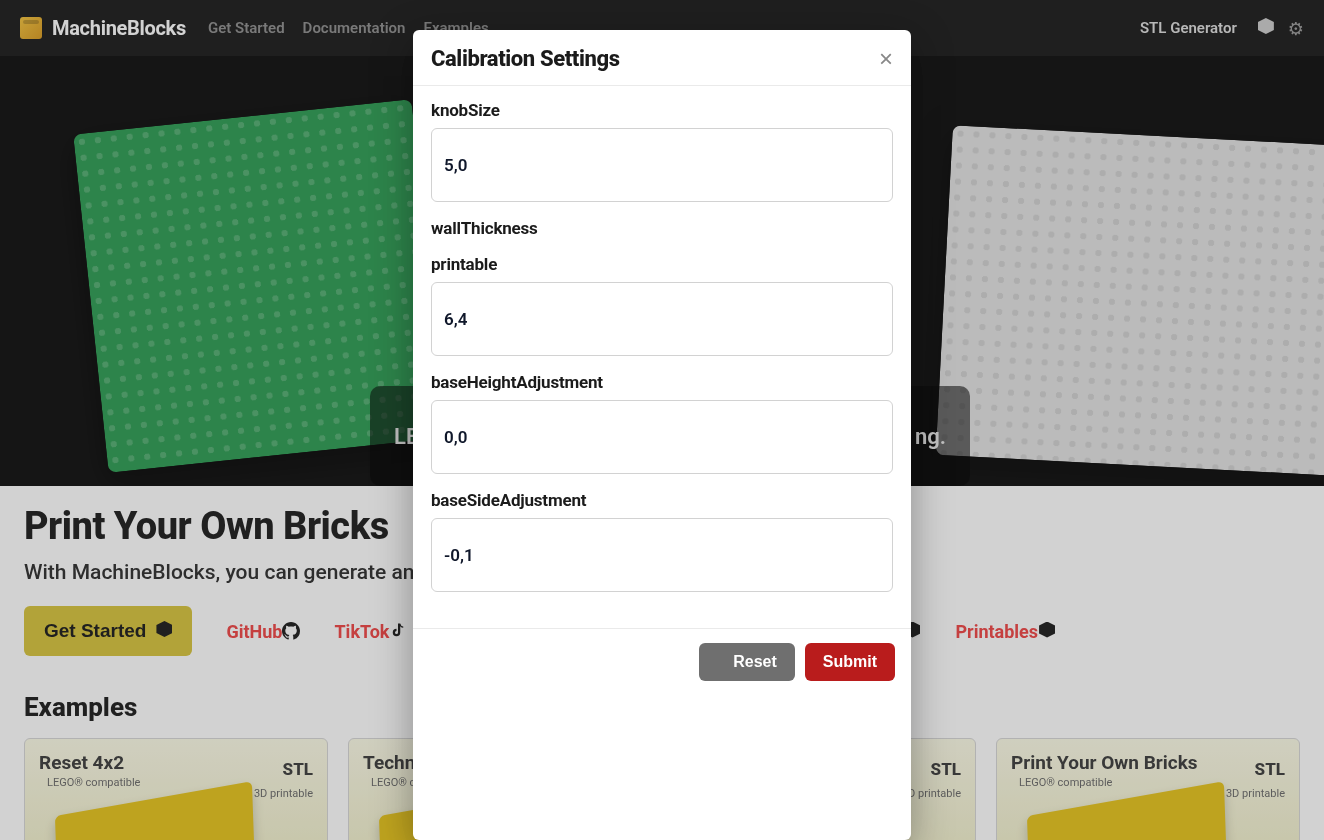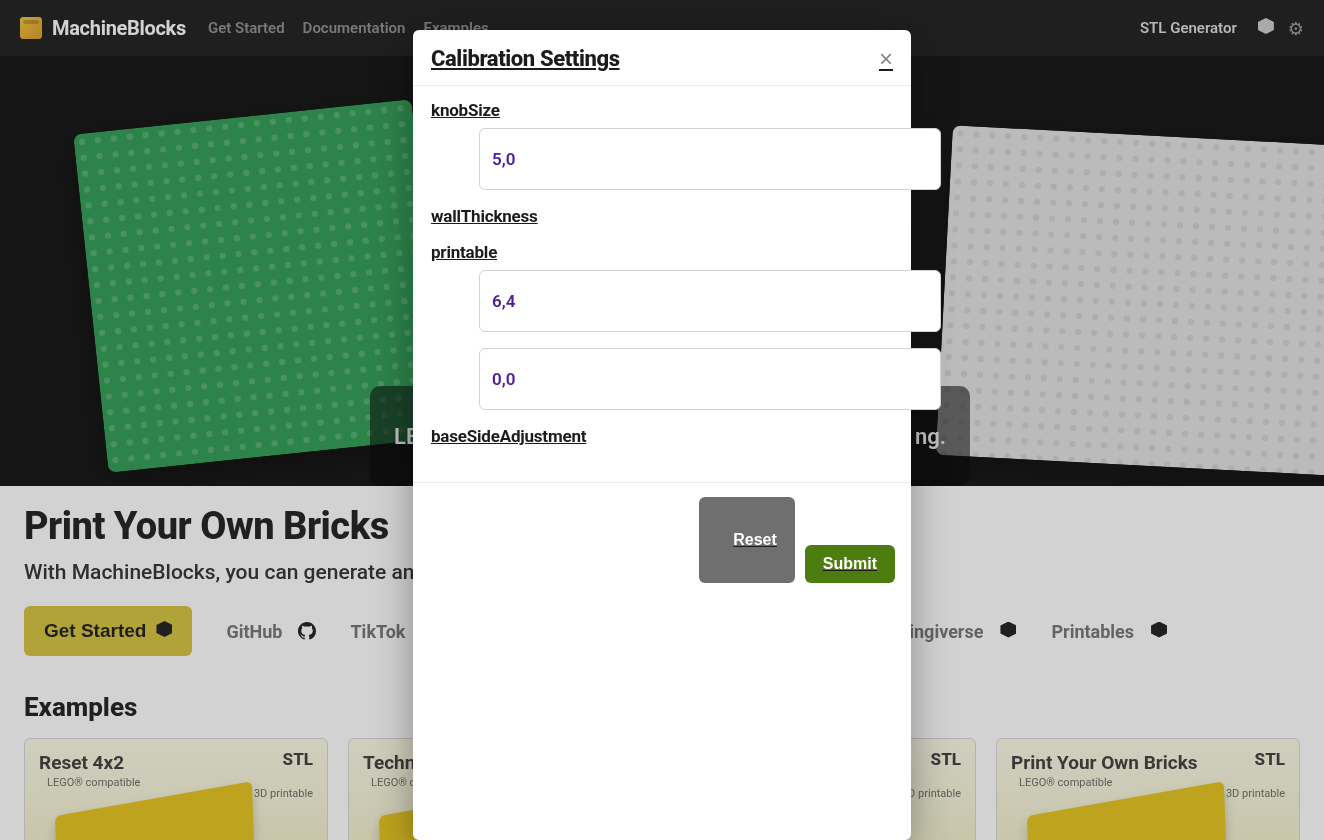--- a/index.html
+++ b/index.html
@@ -90,41 +90,41 @@
     background: #d6c33b;
     color: #1a1a1a;
     font-weight: 700;
     font-size: 19px;
     padding: 14px 20px;
     border-radius: 6px;
     display: inline-flex; align-items: center; gap: 10px;
     border: none;
     cursor: pointer;
   }
-  .social-link { display: inline-flex; align-items: center; gap: 16px; font-weight: 700; font-size: 18px; color: #737373; text-decoration: none; }
+  .social-link { display: inline-flex; align-items: center; gap: 0; font-weight: 700; font-size: 18px; color: #ef4444; text-decoration: none; }
   .social-link .icon-box { width: 18px; height: 18px; display:inline-flex; align-items:center; justify-content:center; }
   .icon-box svg { width: 18px; height: 18px; }
 
   
   .examples-section { padding: 10px 24px 24px; }
   .examples-section h2 { font-size: 26px; font-weight: 800; margin-bottom: 16px; }
   .cards { display: flex; gap: 20px; }
   .card {
     flex: 1;
     height: 130px;
     border: 1px solid #d6d6d6;
     border-radius: 6px;
     background: linear-gradient(180deg,#fcfbe7 0%, #f0eec8 100%);
     position: relative;
     padding: 12px 14px;
     overflow: hidden;
   }
   .card .title { font-weight: 700; font-size: 19px; color: #3b3b3b; }
   .card .sub { font-size: 11px; color: #6a6a6a; margin-top: 2px; margin-left: 8px; }
-  .card .stl { position: absolute; right: 14px; top: 10px; font-weight: 800; font-size: 17px; color: #3b3b3b; }
+  .card .stl { position: absolute; right: 14px; top: 20px; font-weight: 800; font-size: 17px; color: #3b3b3b; }
   .card .printable { position: absolute; right: 14px; top: 48px; font-size: 11px; color: #6a6a6a; }
   .card .brick {
     position: absolute; bottom: -22px; left: 30px; width: 200px; height: 90px;
     background: #e6c31a;
     border-radius: 6px;
     transform: rotate(-10deg) skewX(-8deg);
     box-shadow: 0 6px 12px rgba(0,0,0,0.2);
   }
 
   
@@ -133,58 +133,57 @@
     background: rgba(50,50,50,0.22);
     display: flex;
     justify-content: center;
     padding-top: 30px;
   }
   .modal {
     width: 498px;
     background: #fff;
     border-radius: 6px;
     box-shadow: 0 12px 40px rgba(0,0,0,0.35);
-    display: flex; flex-direction: column; text-decoration: underline;
+    display: flex; flex-direction: column;
   }
   .modal-header {
     display: flex; align-items: center; justify-content: space-between;
     padding: 16px 18px 14px;
     border-bottom: 1px solid #eaeaea;
   }
   .modal-header h3 { font-size: 22px; font-weight: 800; letter-spacing: -0.4px; }
   .modal-close { background:none; border:none; cursor:pointer; color:#888; font-size: 24px; line-height: 1; }
   .modal-body { padding: 14px 18px 20px; }
   .field { margin-bottom: 16px; }
   .field label { display:block; font-size: 17px; font-weight: 700; color:#1b1b1b; margin-bottom: 8px; letter-spacing: -0.2px; }
   .field input {
     width: 100%;
-    padding: 20px 12px;
+    padding: 26px 12px;
     font-size: 17px;
     font-weight: 600;
     border: 1px solid #d2d2d2;
     border-radius: 6px;
-    color: #4c1d95;
+    color: #0f172a;
     font-family: inherit;
-    margin-left: 48px;
   }
   .modal-footer {
     display:flex; justify-content: flex-end; gap: 10px;
     padding: 14px 16px;
     border-top: 1px solid #eaeaea;
   }
   .btn {
     padding: 10px 18px;
     border-radius: 6px;
     font-size: 16px;
     font-weight: 700;
     border: none;
     cursor: pointer;
   }
   .btn.grey { background: #6f6f6f; color: #fff; padding-left: 34px; }
-  .btn.blue { background: #4d7c0f; color: #fff; margin-top: 48px; }
+  .btn.blue { background: #b91c1c; color: #fff; }
 
   .cube-icon::before {
     content: ""; display:inline-block; width:16px; height:16px;
     background: #1b1b1b;
     clip-path: polygon(50% 0, 100% 25%, 100% 75%, 50% 100%, 0 75%, 0 25%);
   }
   .btn-yellow .cube-icon::before { background:#1b1b1b; }
   .nav .stl-gen .cube-icon::before { background:#ccc; }
 </style>
 </head>
@@ -338,24 +337,26 @@
         <input type="text" value="5,0" style="">
       </div>
       <div class="field">
         <label>wallThickness</label>
       </div>
       <div class="field">
         <label>printable</label>
         <input type="text" value="6,4" style="">
       </div>
       <div class="field">
+        <label>baseHeightAdjustment</label>
         <input type="text" value="0,0" style="">
       </div>
       <div class="field">
         <label>baseSideAdjustment</label>
+        <input type="text" value="-0,1" style="">
       </div>
     </div>
     <div class="modal-footer">
       <button class="btn grey">Reset</button>
       <button class="btn blue">Submit</button>
     </div>
   </div>
 </div>
 
 </body></html>

